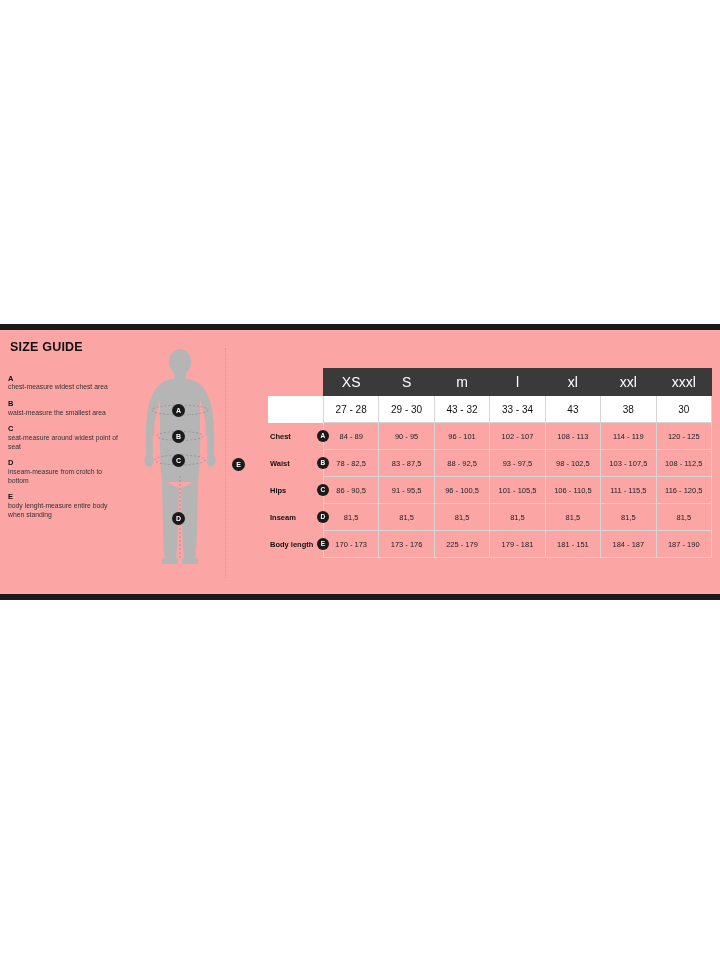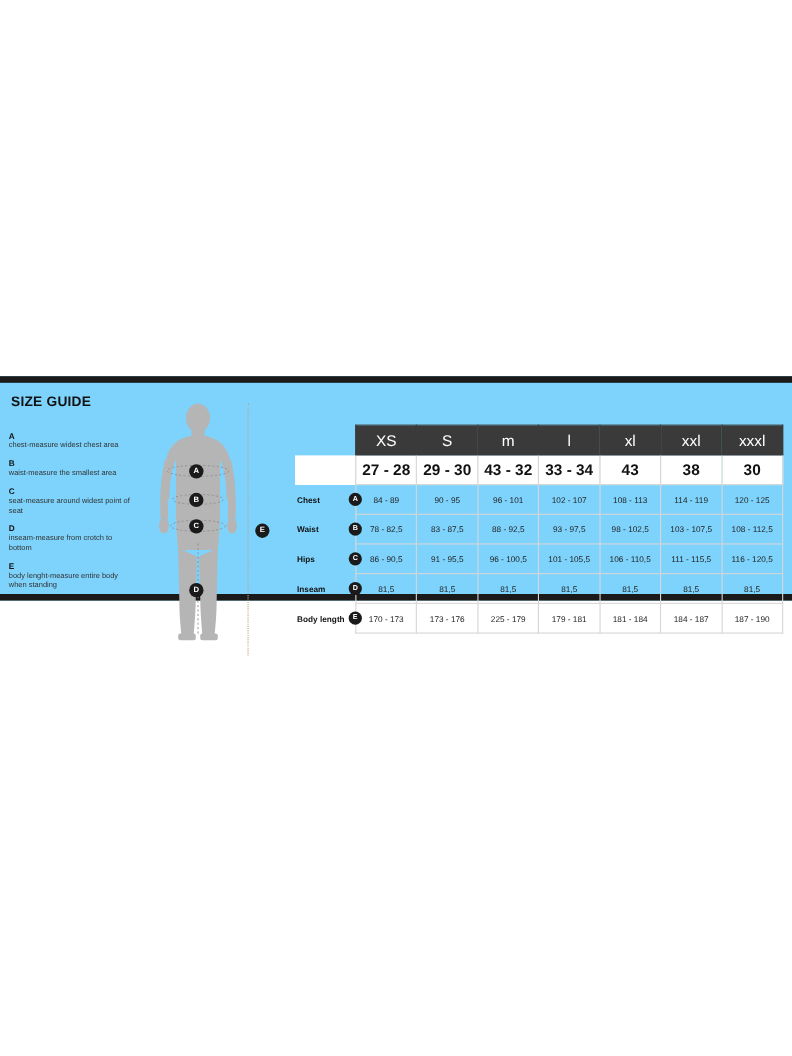--- a/index.html
+++ b/index.html
@@ -6,24 +6,24 @@
     margin: 0;
     padding: 0;
     background: #ffffff;
     width: 720px;
     height: 960px;
     font-family: "Liberation Sans", sans-serif;
   }
   #size-guide-panel {
     position: absolute;
     left: 0px;
-    top: 342px;
+    top: 324px;
     width: 720px;
-    height: 204px;
-    background: #7dd3fc;
+    height: 276px;
+    background: #fca5a5;
     border-top: 6px solid #1a1a1a;
     border-bottom: 6px solid #1a1a1a;
     box-sizing: border-box;
   }
   .panel-inner {
     position: relative;
     width: 100%;
     height: 100%;
   }
   #guide-title {
@@ -106,22 +106,22 @@
     background: #3a3a3a;
     color: #ffffff;
     font-size: 14px;
     border: 1px solid #3a3a3a;
   }
   #size-table thead th.corner {
     background: transparent;
     border: none;
   }
   #size-table tr.numeric td {
-    font-size: 14px;
-    font-weight: bold;
+    font-size: 10px;
+    font-weight: normal;
     color: #111111;
     background: #ffffff;
   }
   #size-table tbody td {
     font-size: 7.5px;
     color: #222222;
   }
   .cell-marker {
     position: absolute;
     right: -6px;
@@ -303,21 +303,21 @@
 
         <tr>
           <td class="rowlabel">
             <span>Body length</span>
             <span class="cell-marker">E</span>
           </td>
           <td>170 - 173</td>
           <td>173 - 176</td>
           <td>225 - 179</td>
           <td>179 - 181</td>
-          <td>181 - 184</td>
+          <td>181 - 151</td>
           <td>184 - 187</td>
           <td>187 - 190</td>
         </tr>
       </tbody>
     </table>
 
   </div>
 </div>
 
 </body></html>

